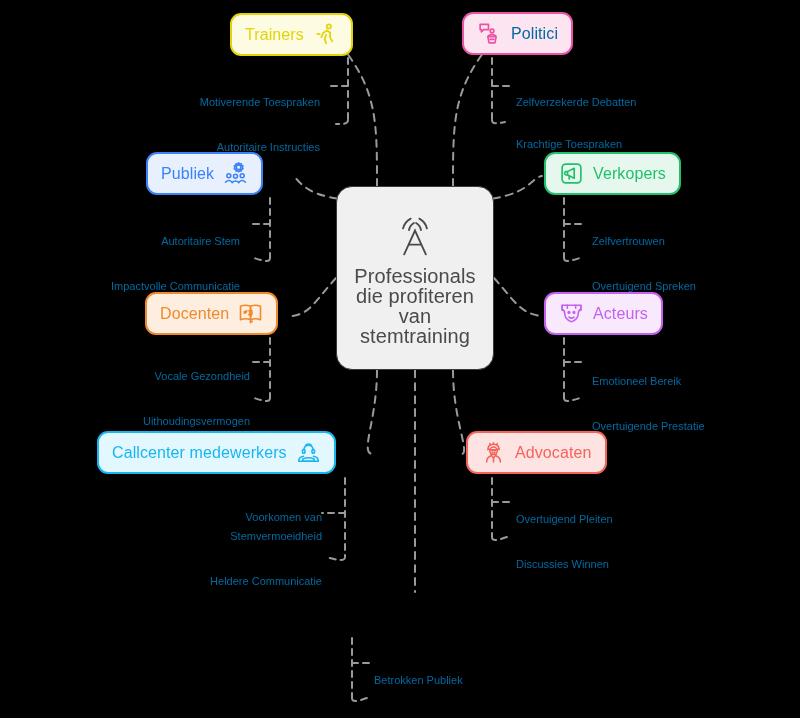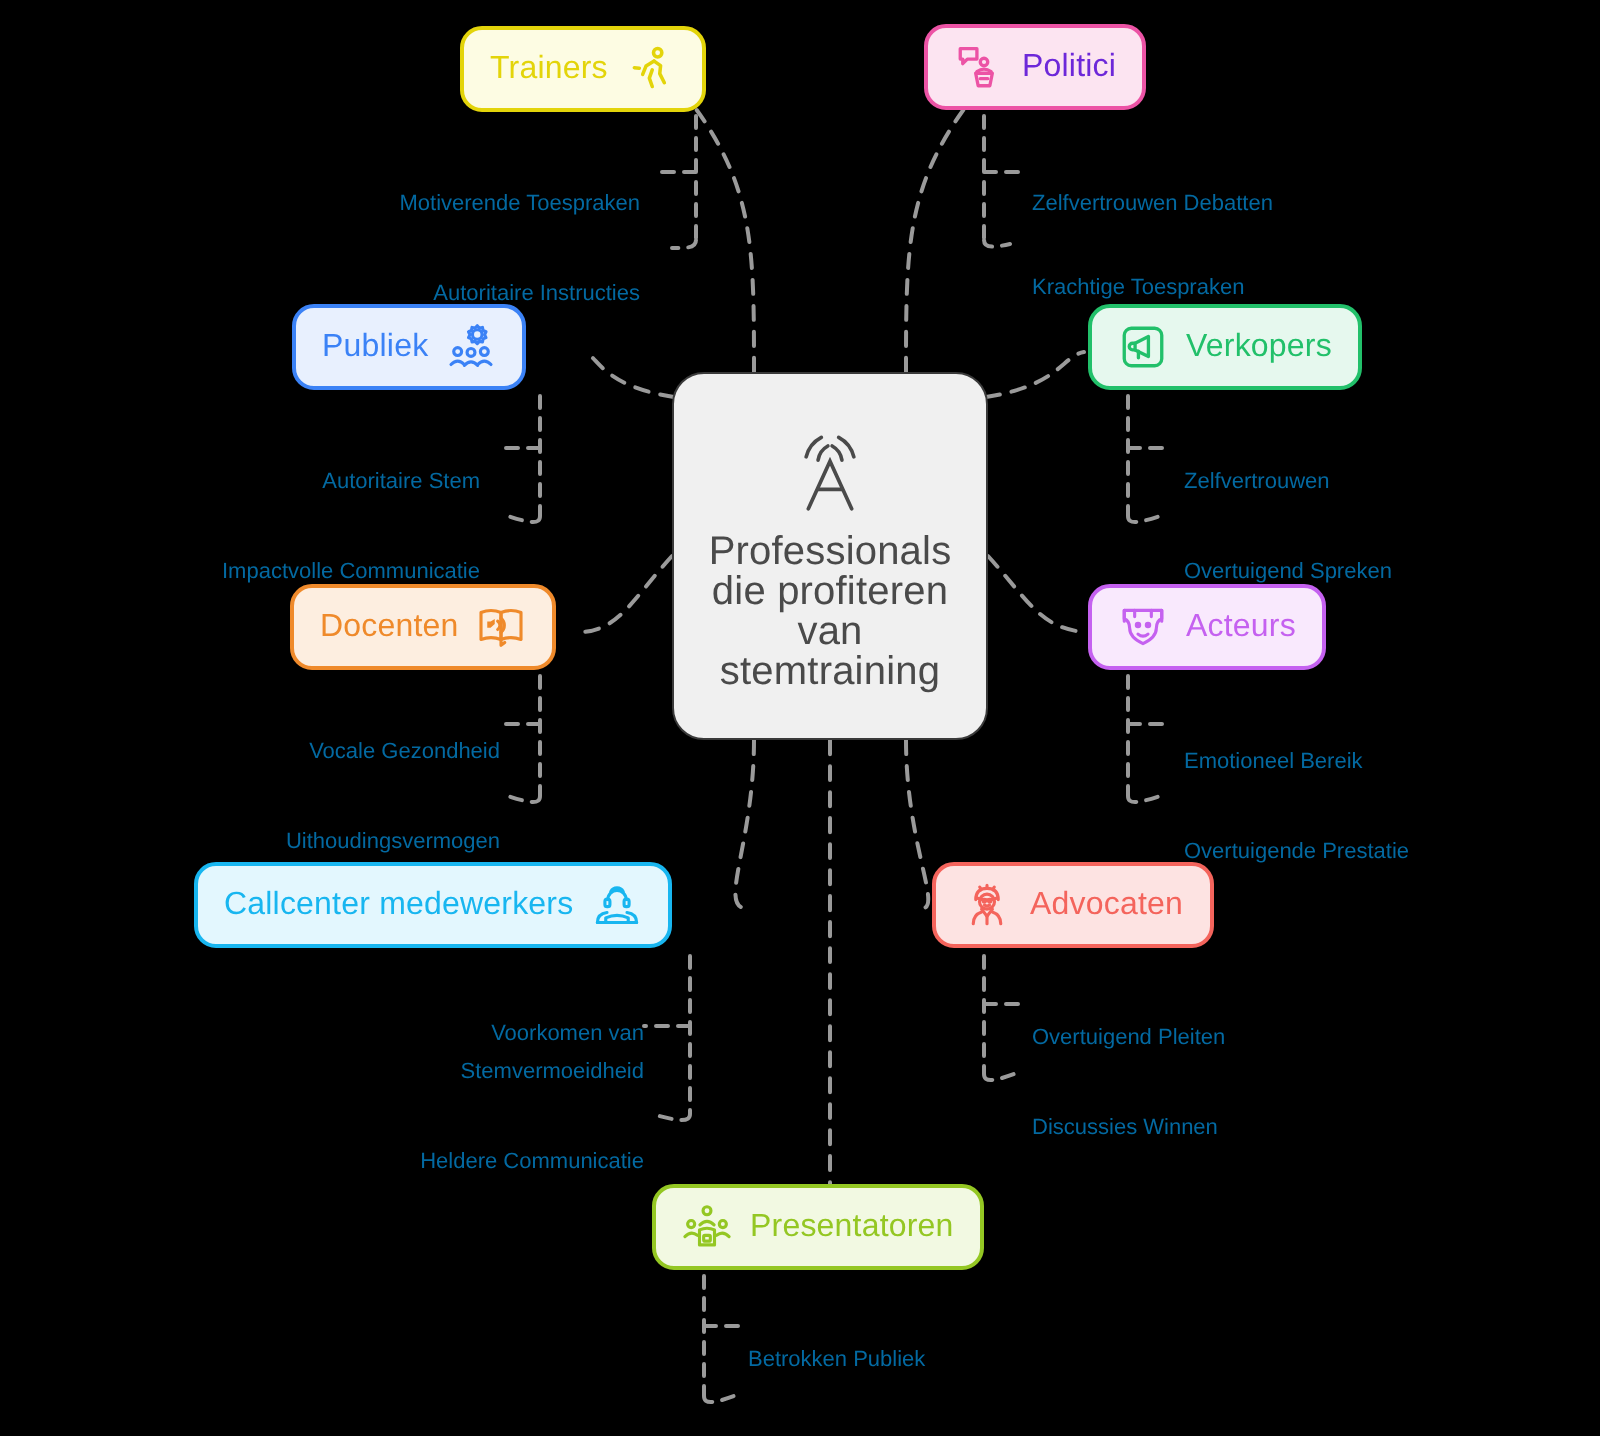--- a/index.html
+++ b/index.html
@@ -140,24 +140,24 @@
   <div class="node" id="n-politici" style="left: 462px; top: 12px; border-color: rgb(236, 83, 165); background: rgb(252, 228, 241);">
     <span>
       <svg viewBox="0 0 24 24" fill="none" stroke="#ec53a5" stroke-width="1.6" stroke-linecap="round" stroke-linejoin="round">
         <path d="M3 3.2 H11 V8.2 H6.4 L4.2 10.4 V8.2 H3 Z"></path>
         <circle cx="14.4" cy="9.6" r="1.8"></circle>
         <path d="M11 14.2 Q14.4 11.8 17.8 14.2"></path>
         <path d="M10.4 15 H18.4 L17.2 21 H11.6 Z"></path>
         <path d="M12.6 17.6 H16.2"></path>
       </svg>
     </span>
-    <span class="node-label" style="color: #6d28d9;">Politici</span>
+    <span class="node-label" style="color: #0369a1;">Politici</span>
   </div>
   <div class="sub right" style="left:516px; top:74px; width:270px;">
-    <div>Zelfvertrouwen Debatten</div>
+    <div>Zelfverzekerde Debatten</div>
     <div style="margin-top:4px;">Krachtige Toespraken</div>
   </div>
 
   <div class="node" id="n-managers" style="left: 146px; top: 152px; border-color: rgb(59, 130, 246); background: rgb(232, 240, 254);">
     <span class="node-label" style="color: rgb(59, 130, 246);">Publiek</span>
     <span>
       <svg viewBox="0 0 24 24" fill="none" stroke="#3b82f6" stroke-width="1.5" stroke-linecap="round" stroke-linejoin="round">
         <circle cx="15" cy="6" r="2.3"></circle>
         <path d="M15 1.8 l1 1.1 1.5-.3.3 1.5 1.4.6-.7 1.4.7 1.4-1.4.6-.3 1.5-1.5-.3-1 1.1-1-1.1-1.5.3-.3-1.5-1.4-.6.7-1.4-.7-1.4 1.4-.6.3-1.5 1.5.3z"></path>
         <circle cx="5.6" cy="14.2" r="1.9"></circle>
@@ -261,33 +261,18 @@
         <path d="M12 17.4 v3.6"></path>
       </svg>
     </span>
     <span class="node-label" style="color: rgb(244, 100, 92);">Advocaten</span>
   </div>
   <div class="sub right" style="left:516px; top:491px; width:270px;">
     <div>Overtuigend Pleiten</div>
     <div style="margin-top:7px;">Discussies Winnen</div>
   </div>
 
-  <div class="node" id="n-presentatoren" style="left: 326px; top: 592px; border-color: rgb(148, 199, 35); background: rgb(242, 249, 226);">
-    <span>
-      <svg viewBox="0 0 24 24" fill="none" stroke="#94c723" stroke-width="1.5" stroke-linecap="round" stroke-linejoin="round">
-        <circle cx="12" cy="4.2" r="1.9"></circle>
-        <path d="M8.6 11 q3.4-3.4 6.8 0"></path>
-        <circle cx="4.4" cy="10.6" r="1.7"></circle>
-        <path d="M1.4 16.6 q3-3 6-0.6"></path>
-        <circle cx="19.6" cy="10.6" r="1.7"></circle>
-        <path d="M22.6 16.6 q-3-3-6-0.6"></path>
-        <path d="M8.4 20.6 V13.4 q3.6-1.6 7.2 0 v7.2 z"></path>
-        <rect x="10.4" y="16" width="3.2" height="2.8" rx=".6"></rect>
-      </svg>
-    </span>
-    <span class="node-label" style="color: rgb(148, 199, 35);">Presentatoren</span>
-  </div>
   <div class="sub right" style="left:374px; top:652px; width:280px;">
     <div>Betrokken Publiek</div>
     <div style="margin-top:7px;">Heldere Communicatie</div>
   </div>
 
 </div>
 
 </body></html>

